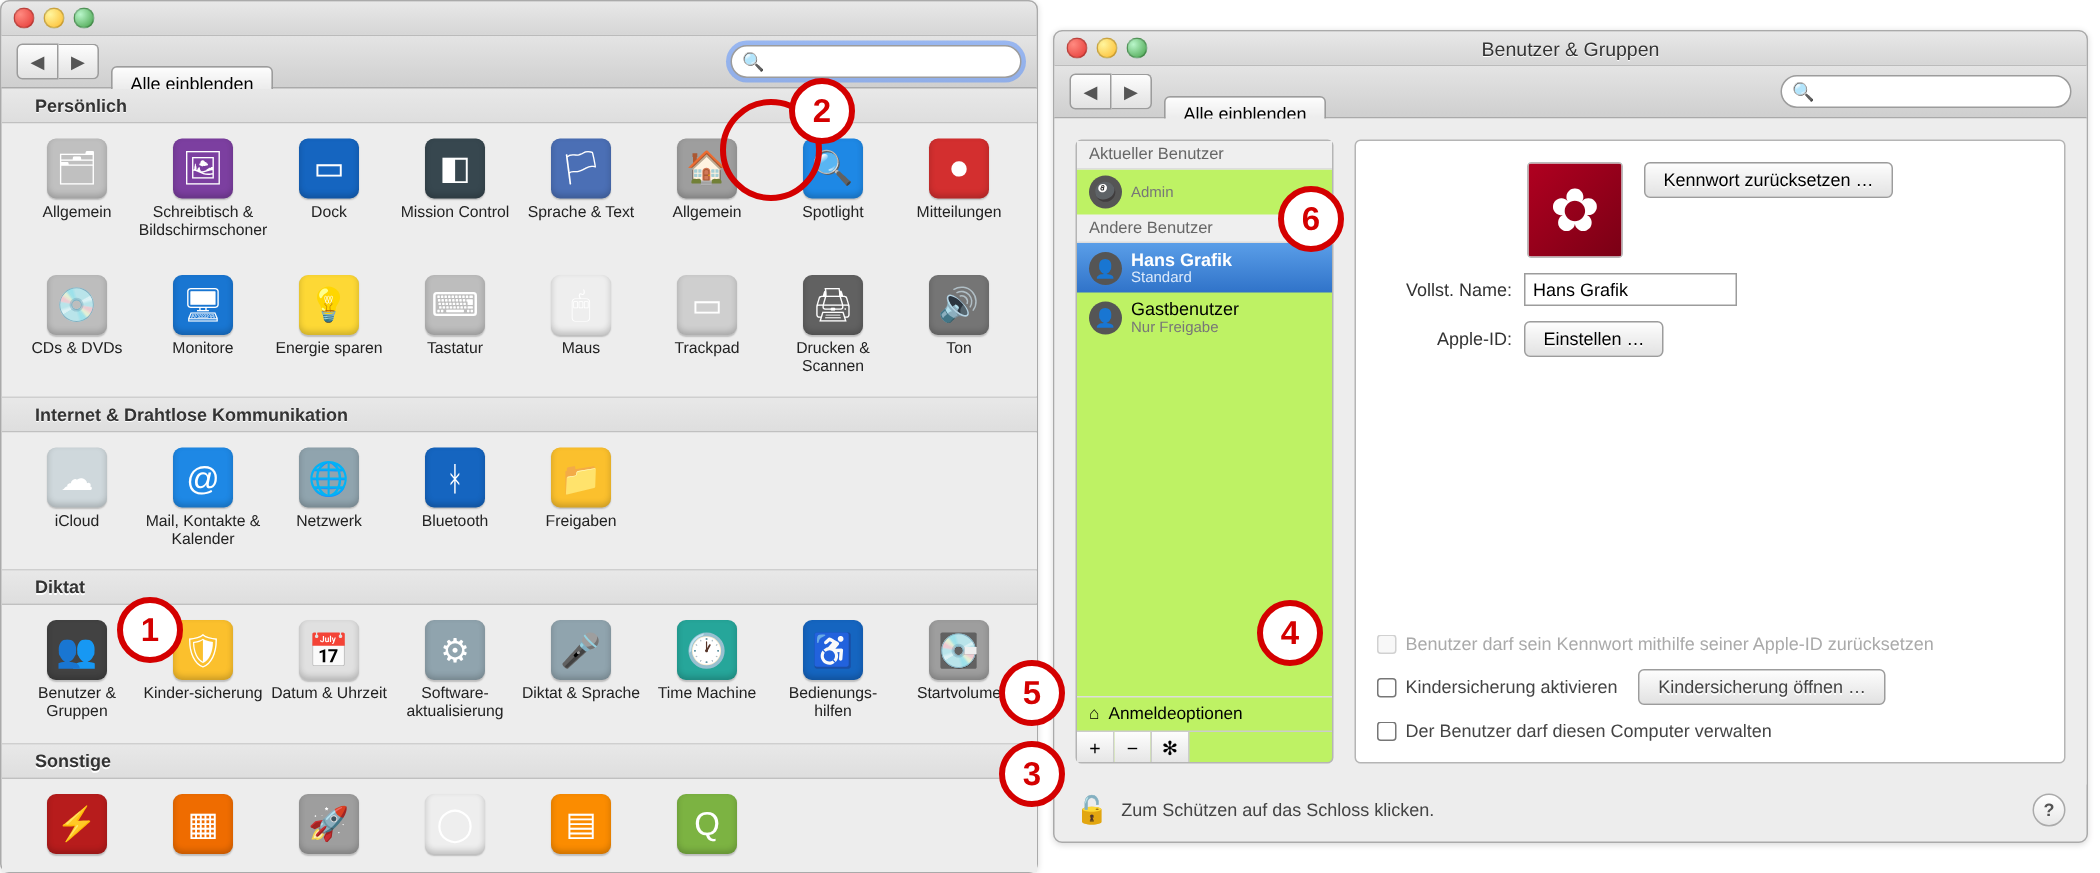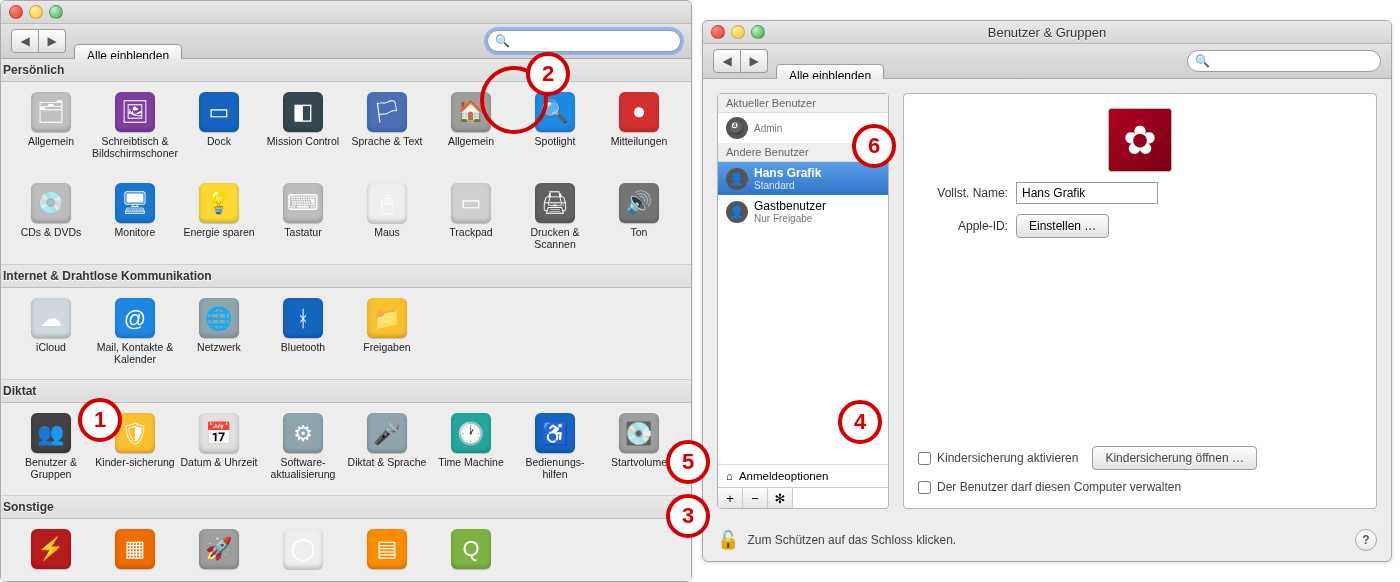--- a/index.html
+++ b/index.html
@@ -76,21 +76,21 @@
   }
   .search.blue { box-shadow: 0 0 0 3px rgba(80,140,255,0.5); }
   .searchicon { position: absolute; left: 8px; top: 4px; font-size: 12px; color: #888; }
 
   
   .content { overflow-y: auto; flex: 1; }
   .section-head {
     background: linear-gradient(#e8e8e8, #dedede);
     border-top: 1px solid #cfcfcf;
     border-bottom: 1px solid #c0c0c0;
-    padding: 4px 2px; font-weight: bold; font-size: 12px;
+    padding: 4px 22px; font-weight: bold; font-size: 12px;
     color: #333; text-shadow: 0 1px 0 #fff;
   }
   .section-head:first-child{border-top:none;}
   .grid {
     display: flex; flex-wrap: wrap;
     padding: 6px 8px 10px 8px;
     background: #ededed;
   }
   .pref-item {
     width: 80px; display: flex; flex-direction: column; align-items: center;
@@ -103,21 +103,21 @@
     font-size: 22px; color: #fff; margin-bottom: 3px;
     box-shadow: inset 0 -2px 4px rgba(0,0,0,0.2), 0 1px 1px rgba(0,0,0,0.2);
   }
 
   
   .body2 {
     flex:1; display:flex; gap:14px; padding:14px;
     background:#ededed;
   }
   .userlist {
-    width:170px; background:#ffffff; border:1px solid #b5b5b5;
+    width:170px; background:#bef264; border:1px solid #b5b5b5;
     border-radius:4px; display:flex; flex-direction:column;
     font-size:11px;
   }
   .ul-head { background:#efefef; border-bottom:1px solid #ddd; padding:3px 8px; color:#666; }
   .ul-row { display:flex; gap:6px; align-items:center; padding:4px 8px; }
   .ul-row .av { width:22px; height:22px; border-radius:50%; background:#555; display:flex; align-items:center; justify-content:center; font-size:12px; color:#fff; }
   .ul-row .txt { display:flex; flex-direction:column; }
   .ul-row .name { font-size:12px; }
   .ul-row .role { font-size:10px; color:#777; }
   .ul-row.selected { background:linear-gradient(#5a9ee8,#3073c9); color:#fff; }
@@ -393,30 +393,35 @@
       <div class="ul-bottom">
         <div class="sqbtn">+</div>
         <div class="sqbtn">−</div>
         <div class="sqbtn">✻</div>
       </div>
     </div>
 
     <div class="detail">
       <div class="avatar-row">
         <div class="big-av">✿</div>
+        <div class="aqua-btn">Kennwort zurücksetzen …</div>
       </div>
       <div class="form-row">
         <label>Vollst. Name:</label>
         <input class="text-in" value="Hans Grafik" style="">
       </div>
       <div class="form-row">
         <label>Apple-ID:</label>
         <div class="aqua-btn">Einstellen …</div>
       </div>
       <div style="flex:1"></div>
+      <div class="chk-row disabled">
+        <input type="checkbox" disabled="" style="">
+        <span>Benutzer darf sein Kennwort mithilfe seiner Apple-ID zurücksetzen</span>
+      </div>
       <div class="chk-row">
         <input type="checkbox" style="">
         <span>Kindersicherung aktivieren</span>
         <div class="aqua-btn" style="margin-left:8px;">Kindersicherung öffnen …</div>
       </div>
       <div class="chk-row">
         <input type="checkbox" style="">
         <span>Der Benutzer darf diesen Computer verwalten</span>
       </div>
     </div>

